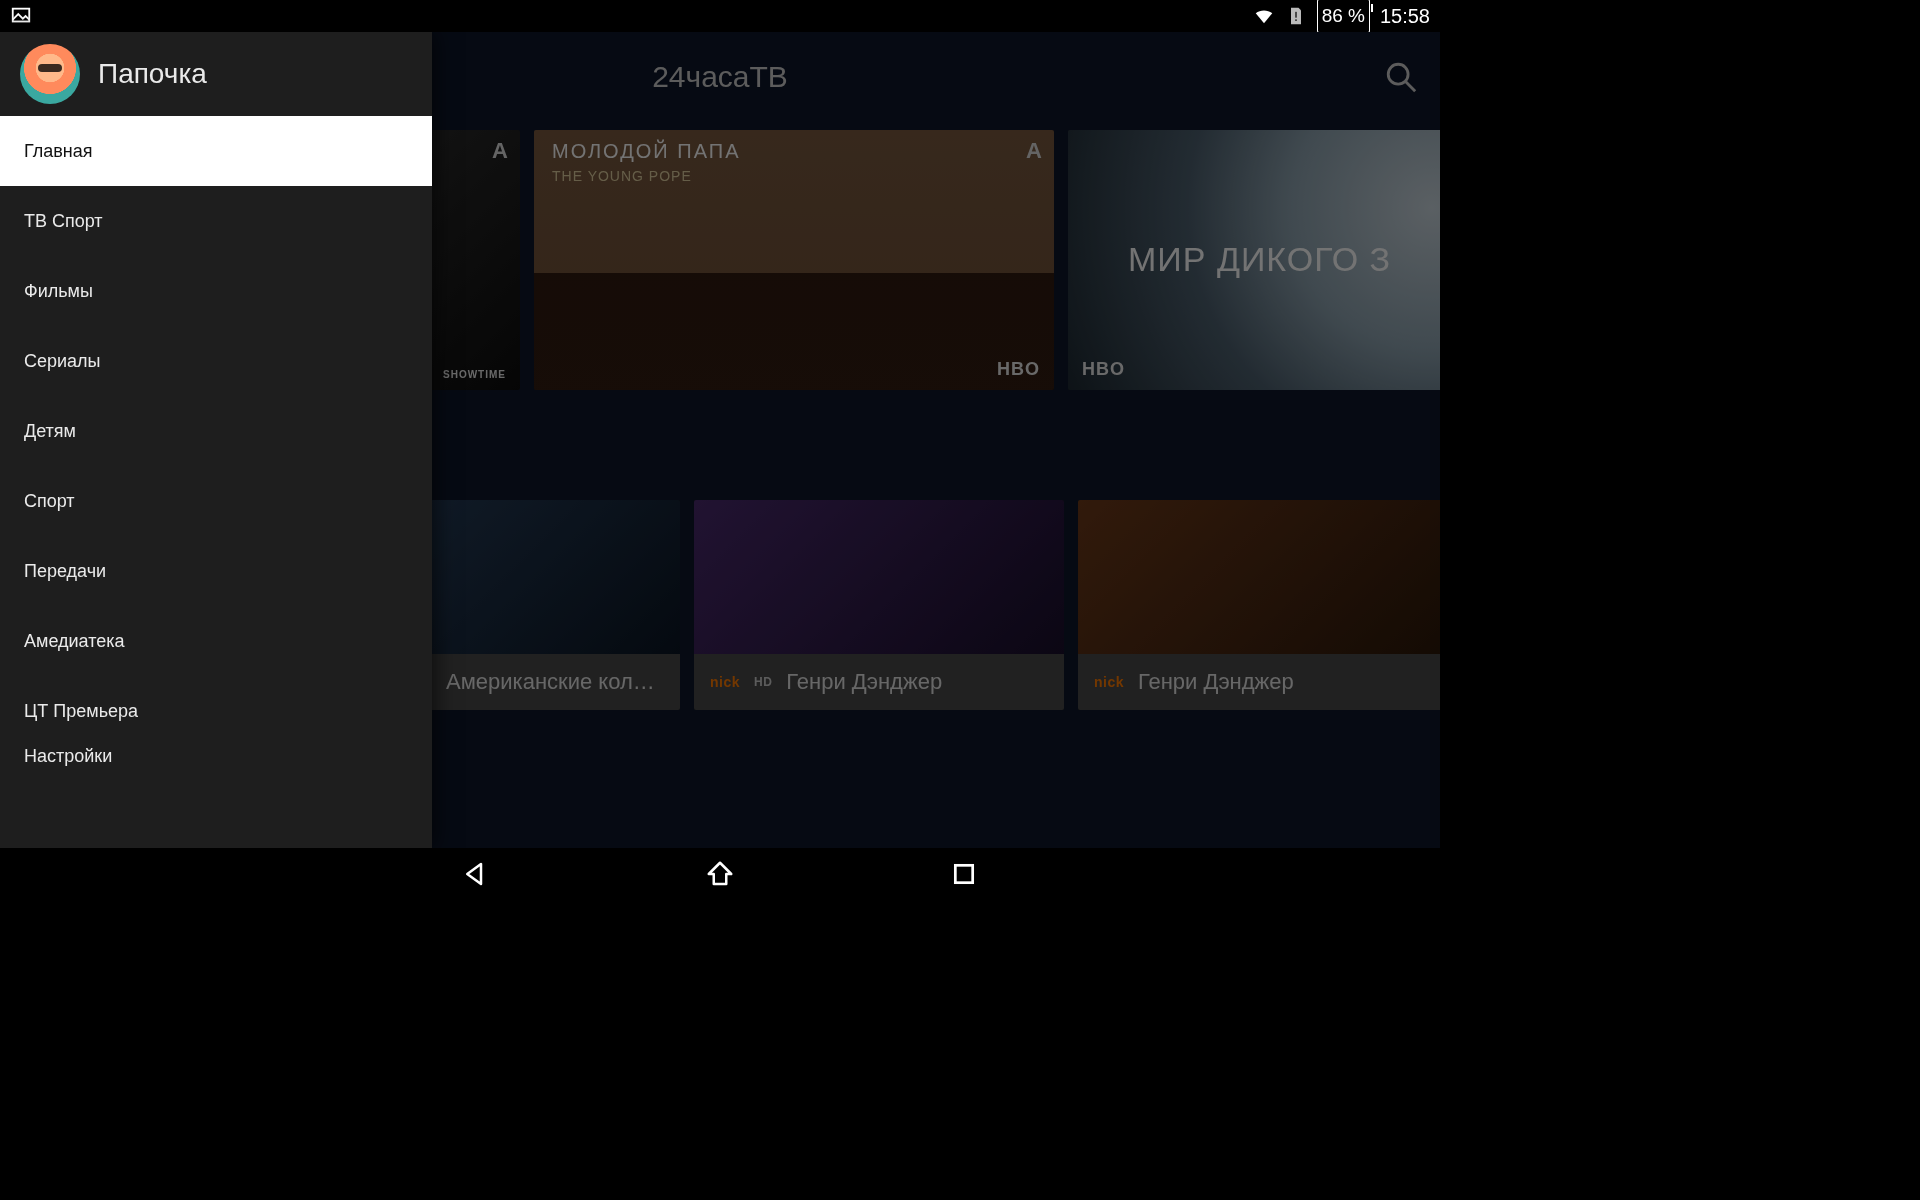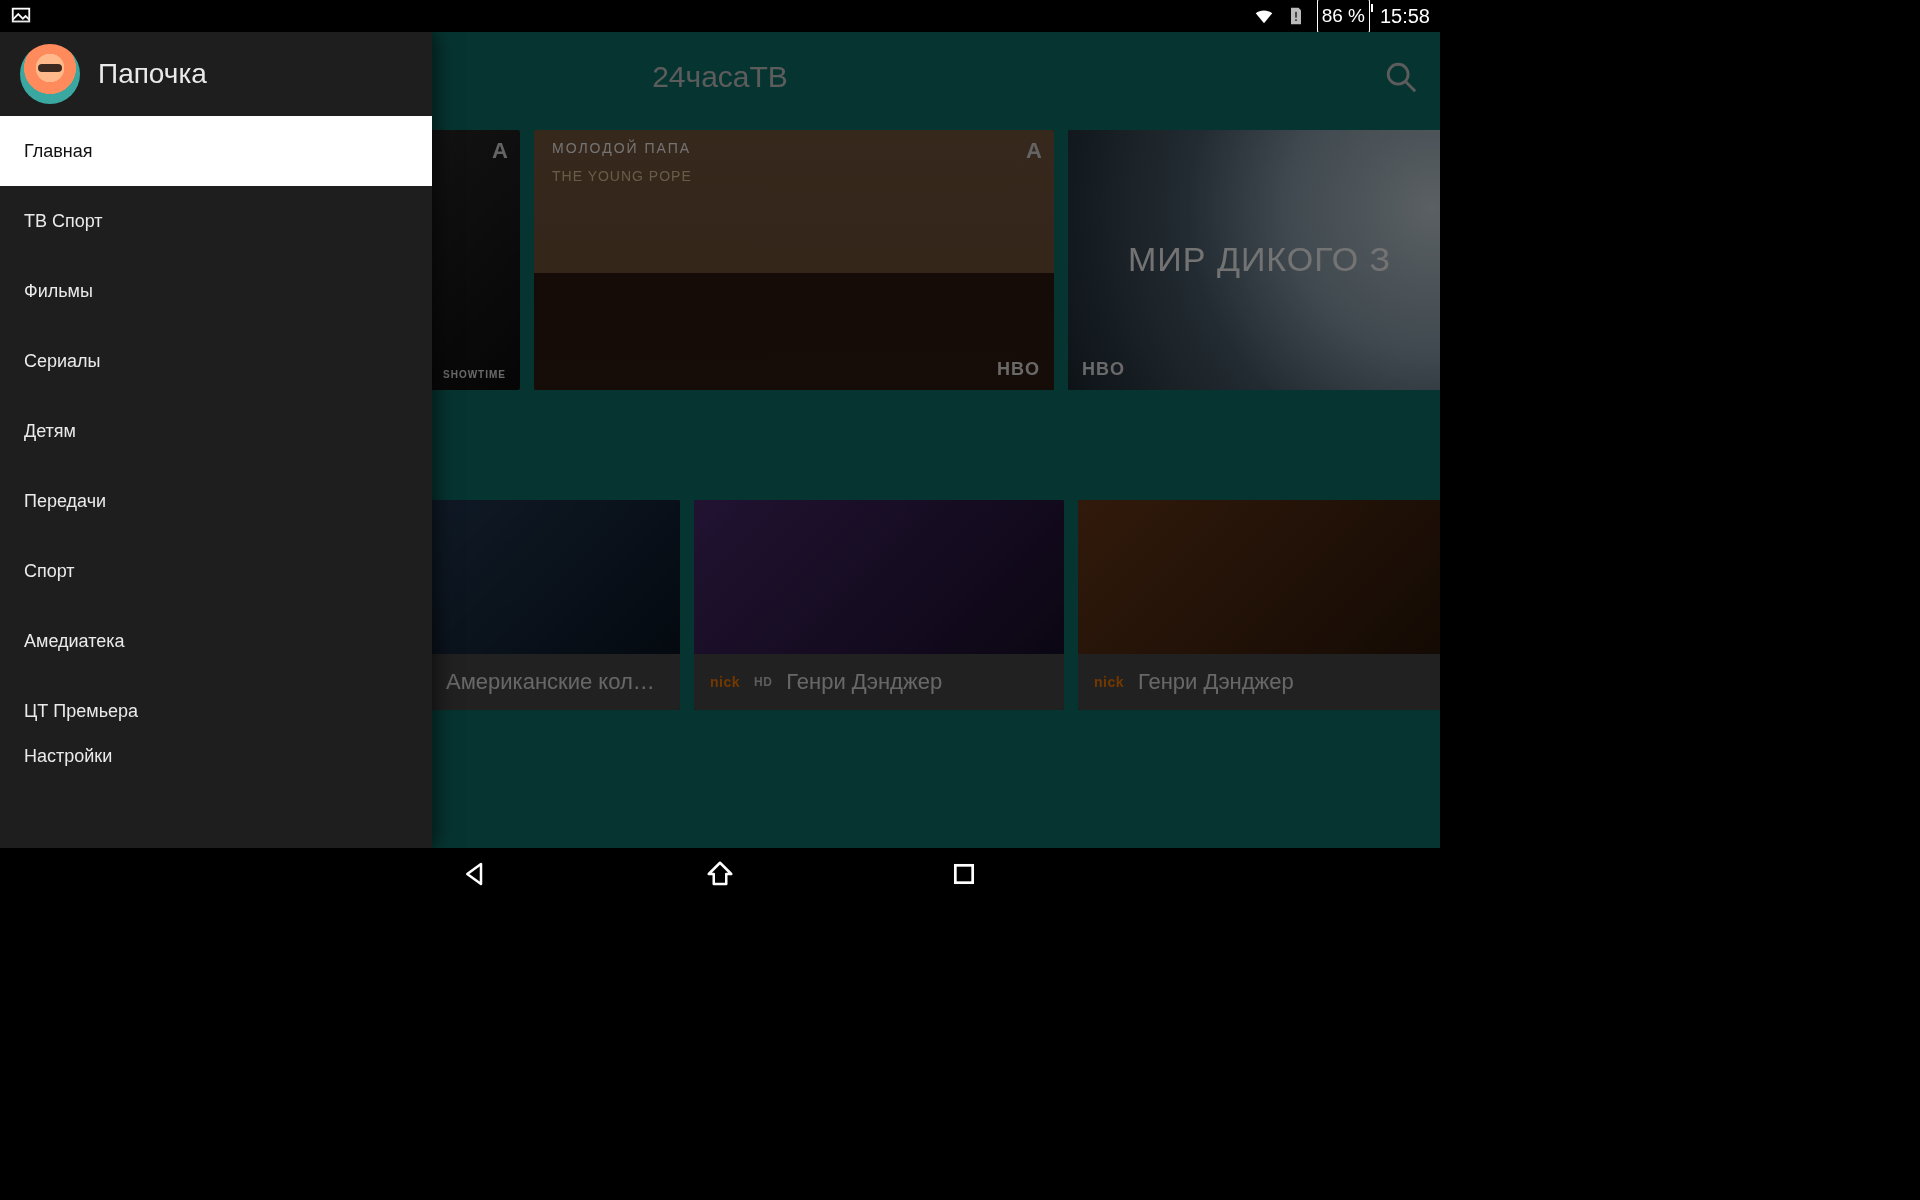--- a/index.html
+++ b/index.html
@@ -27,21 +27,21 @@
   .app {
     position: relative;
     height: 816px; 
     background: #000;
   }
 
   
   .content {
     position: absolute;
     inset: 0;
-    background: #0f766e;
+    background: #0f172a;
   }
   .app-header {
     height: 90px;
     display: flex;
     align-items: center;
     justify-content: center;
     position: relative;
   }
   .app-title {
     font-size: 30px;
@@ -67,21 +67,21 @@
   .hero-card {
     position: relative;
     border-radius: 2px;
     overflow: hidden;
     flex: 0 0 auto;
     background: linear-gradient(135deg,#2a2a2a,#0d0d0d);
   }
   .hero-card.partial-left { width: 90px; margin-left: 0; }
   .hero-card.center { width: 520px; }
   .hero-card.right  { width: 520px; }
-  .hero-card .title { position:absolute; top:10px; left:18px; font-size:14px; letter-spacing:2px; color:#fff; font-weight:500; }
+  .hero-card .title { position:absolute; top:10px; left:18px; font-size:20px; letter-spacing:2px; color:#fff; font-weight:500; }
   .hero-card .subtitle { position:absolute; top:38px; left:18px; font-size:14px; letter-spacing:1px; color:#e0cfa0; }
   .hero-card .net { position:absolute; bottom:10px; right:14px; font-size:18px; font-weight:700; letter-spacing:1px; color:#e9e9e9; }
   .hero-card .net.left { left:14px; right:auto; }
   .hero-card .corner-a { position:absolute; top:8px; right:12px; font-size:22px; color:#ddd; font-weight:600; }
   .hero-center-vis { position:absolute; inset:0; background:
      linear-gradient(180deg, rgba(90,60,40,.0) 0%, rgba(70,40,25,.2) 100%),
      linear-gradient(180deg,#7a5a3f 0%, #7a5a3f 55%, #2e1a10 55%, #2e1a10 100%);
   }
   .hero-right-vis { position:absolute; inset:0; background:
      radial-gradient(circle at 70% 30%, #c8d4dc 0%, #8ea3b0 35%, #4e6170 60%, #1e2a33 100%);
@@ -287,22 +287,22 @@
     <div class="drawer-header">
       <div class="avatar"></div>
       <div class="profile-name">Папочка</div>
     </div>
     <div class="nav-list">
       <div class="nav-item active">Главная</div>
       <div class="nav-item">ТВ Спорт</div>
       <div class="nav-item">Фильмы</div>
       <div class="nav-item">Сериалы</div>
       <div class="nav-item">Детям</div>
+      <div class="nav-item">Спорт</div>
       <div class="nav-item">Передачи</div>
-      <div class="nav-item">Спорт</div>
       <div class="nav-item">Амедиатека</div>
       <div class="nav-item">ЦТ Премьера</div>
       <div class="nav-item truncated">Настройки</div>
     </div>
   </div>
 
 </div>
 
 <div class="navbar">
   <div class="nav-btn">

